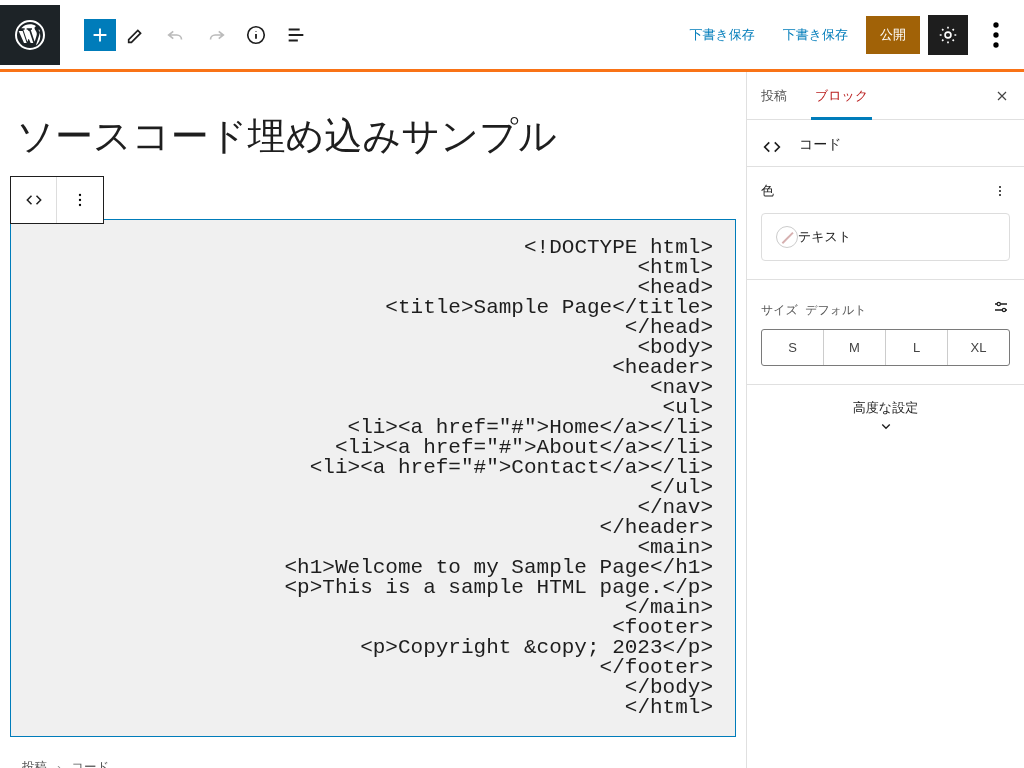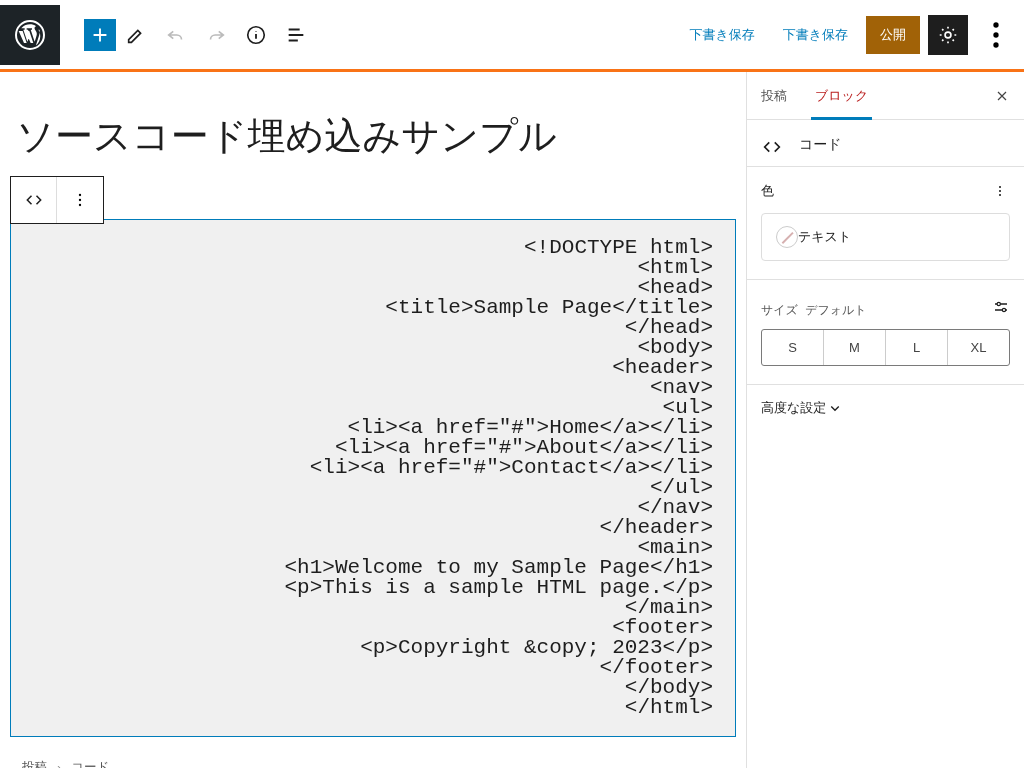--- a/index.html
+++ b/index.html
@@ -64,21 +64,21 @@
   .color-row + .color-row { border-top: 1px solid #e5e5e5; }
   .swatch { width: 22px; height: 22px; border-radius: 50%; border: 1px solid #ccc; background: #fff; position: relative; }
   .swatch::before { content:""; position:absolute; left:3px; top:10px; width:15px; height:1.5px; background:#d6b0b0; transform: rotate(-45deg); }
 
   .typo-sub { display:flex; align-items:flex-end; justify-content:space-between; margin: 4px 0 10px; font-size: 12px; color:#555; }
   .sliders-ic { cursor:pointer; }
   .size-group { display: flex; border: 1px solid #7a7a7a; border-radius: 3px; overflow: hidden; }
   .size-btn { flex: 1; text-align: center; padding: 10px 0; font-size: 13px; cursor: pointer; color:#444; }
   .size-btn + .size-btn { border-left: 1px solid #ccc; }
 
-  .adv-row { display: flex; align-items: center; justify-content: flex-start; cursor: pointer; }
+  .adv-row { display: flex; align-items: center; justify-content: flex-start; cursor: pointer; flex-direction: column; }
 </style>
 </head>
 <body>
 
 <div class="topbar">
   <div class="wp-logo-box">
     <svg viewBox="0 0 24 24" fill="none">
         <circle cx="12" cy="12" r="10.5" stroke="#fff" stroke-width="1.5"></circle>
         <path d="M3.5 9h3l3 9-2-0.01L3.5 9zm5 0h3l3 9h-2L8.5 9zm9.8-1c.9 1.4 1.4 3.1 1.4 4.9 0 2.9-1.3 5.4-3.3 7l2.4-7.6c.4-1.1.5-2 .5-2.8 0-.5-.1-1-.2-1.5h-.8zM6 6.3C7.6 4.9 9.7 4 12 4c1.7 0 3.3.5 4.6 1.4-.7.1-1.2.7-1.2 1.5 0 .7.4 1.3.9 2 .4.6.8 1.3.8 2.4 0 .7-.3 1.7-.7 2.9l-.9 2.8-3-9h1V7h-4v1h1l1.5 4.2L10 17 7 8h1V7H5.4c.2-.2.4-.5.6-.7z" fill="#fff"></path>
       </svg>

